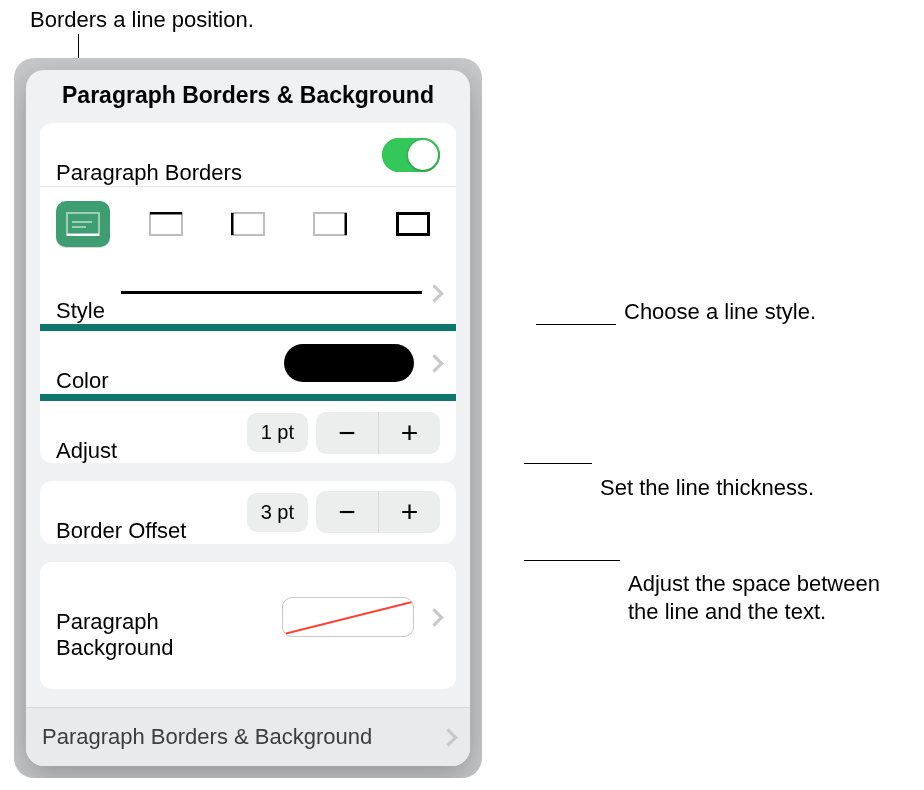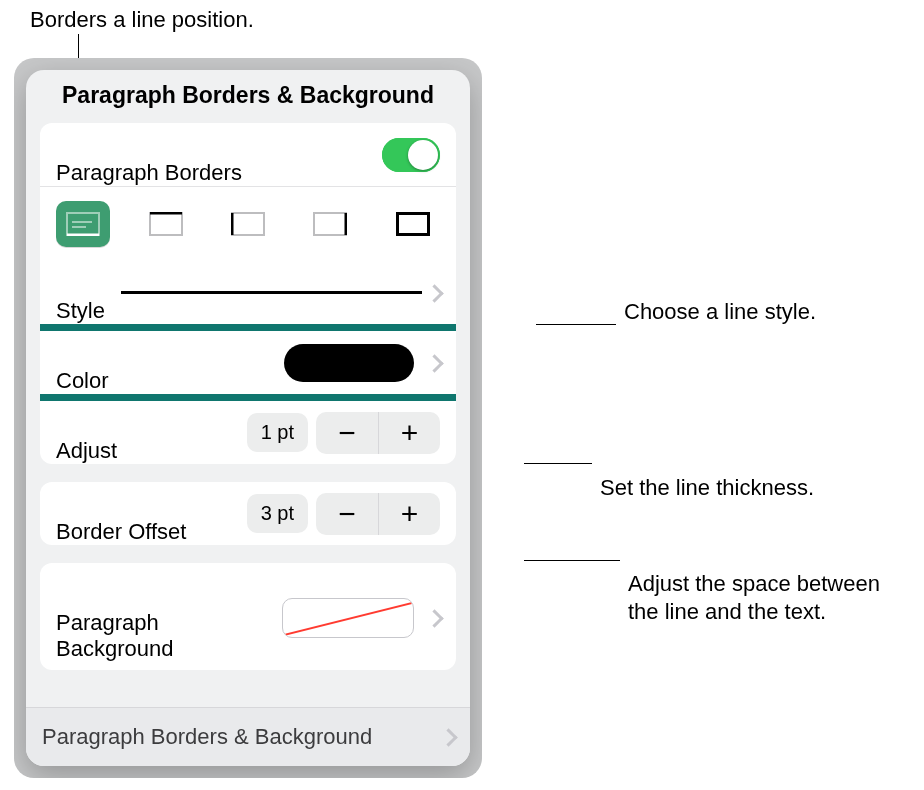--- a/index.html
+++ b/index.html
@@ -194,21 +194,21 @@
   
   .source-row {
     margin-top: auto;
     background: #e9eaec;
     padding: 16px 16px;
     display:flex; align-items:center;
     border-top: 1px solid #d7d7da;
   }
   .source-row .lbl { font-size: 22px; color:#3c3c3e; flex:1; }
 
-  .pbg-row { padding-top: 10px; padding-bottom: 7px; }
+  .pbg-row { padding-top: 10px; padding-bottom: 28px; }
   .pbg-label { line-height: 1.2; }
 
 </style>
 </head>
 <body>
 
 <div class="callout-text" style="left:30px; top:6px;">Borders a line position.</div>
 <div class="callout-line" style="left:78px; top:34px; width:1px; height:188px;"></div>
 
 <div class="callout-text" style="left:624px; top:298px;">Choose a line style.</div>

